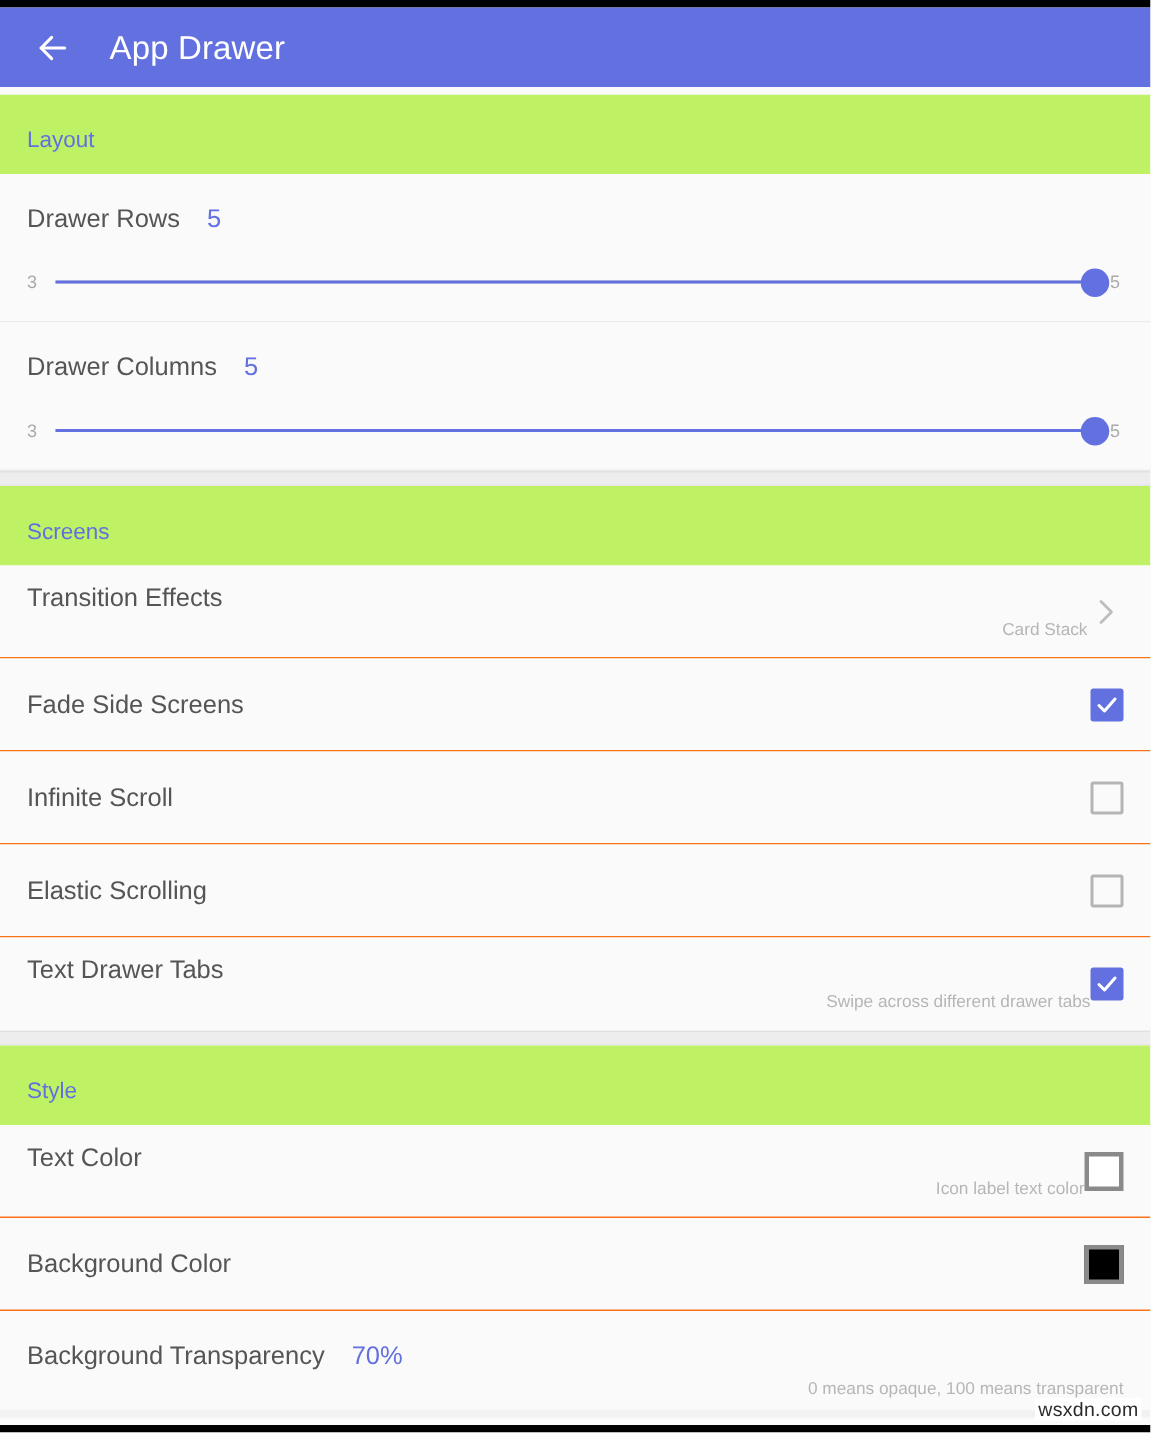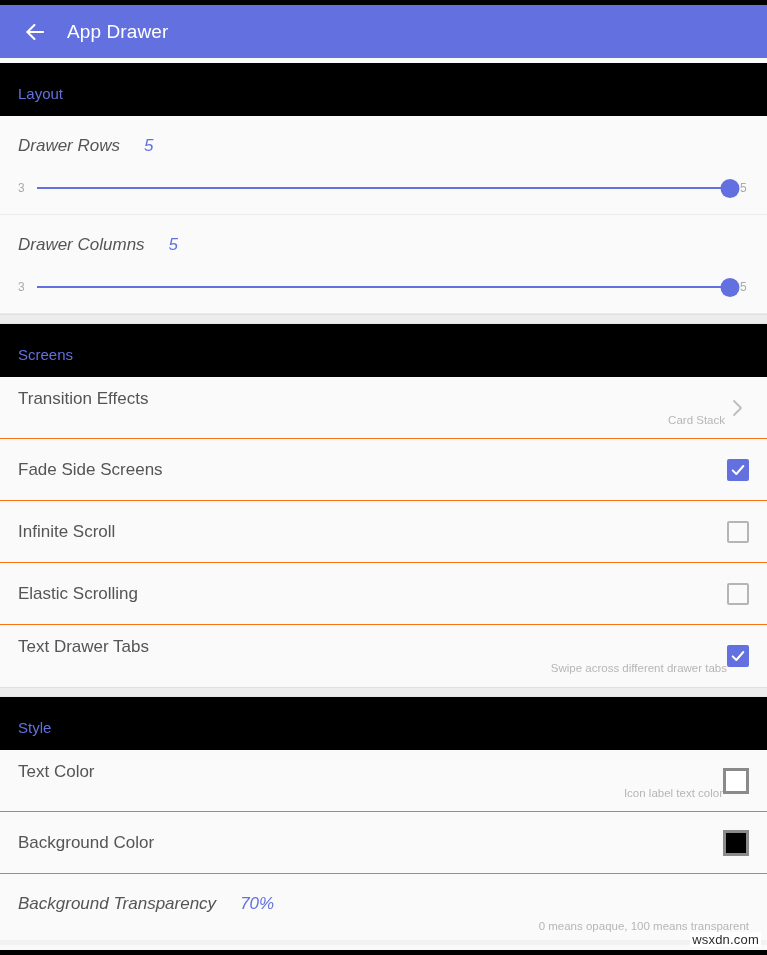--- a/index.html
+++ b/index.html
@@ -33,23 +33,23 @@
     height: 34px;
     display: flex;
     align-items: center;
     justify-content: center;
     cursor: pointer;
     flex: none;
   }
   .back-btn svg { display: block; }
   .appbar-title {
     color: #ffffff;
-    font-size: 19px;
+    font-size: 22px;
     font-weight: 400;
-    margin-left: 15px;
+    margin-left: 21px;
     letter-spacing: 0.1px;
     white-space: nowrap;
   }
 
   
   .content {
     position: absolute;
     top: 58px;
     left: 0;
     right: 0;
@@ -59,21 +59,21 @@
   }
 
   .group { background: #fafafa; }
   .group-gap { height: 10px; background: #ededed;
                border-top: 1px solid #e0e0e0; border-bottom: 1px solid #e6e6e6; }
 
   .section-header {
     padding: 22px 18px 14px 18px;
     color: #6270e0;
     font-size: 15px;
-    background: #000000;
+    background: #bef264;
   }
 
   .row {
     position: relative;
     background: #fafafa;
     border-bottom: 1px solid #f97316;
     padding: 0 18px;
     display: flex;
     align-items: center;
     min-height: 62px;
@@ -97,23 +97,22 @@
 
   
   .slider-block {
     background: #fafafa;
     border-bottom: 1px solid #ececec;
     padding: 20px 18px 16px 18px;
   }
   .slider-head {
     display: flex;
     align-items: flex-start;
-    gap: 24px;
+    gap: 18px;
     margin-bottom: 22px;
-    font-style: italic;
   }
   .slider-label { font-size: 17px; color: #555555; }
   .slider-value { font-size: 17px; color: #6270e0; }
   .slider-line {
     display: flex;
     align-items: center;
     gap: 10px;
   }
   .slider-min, .slider-max {
     font-size: 12px;

